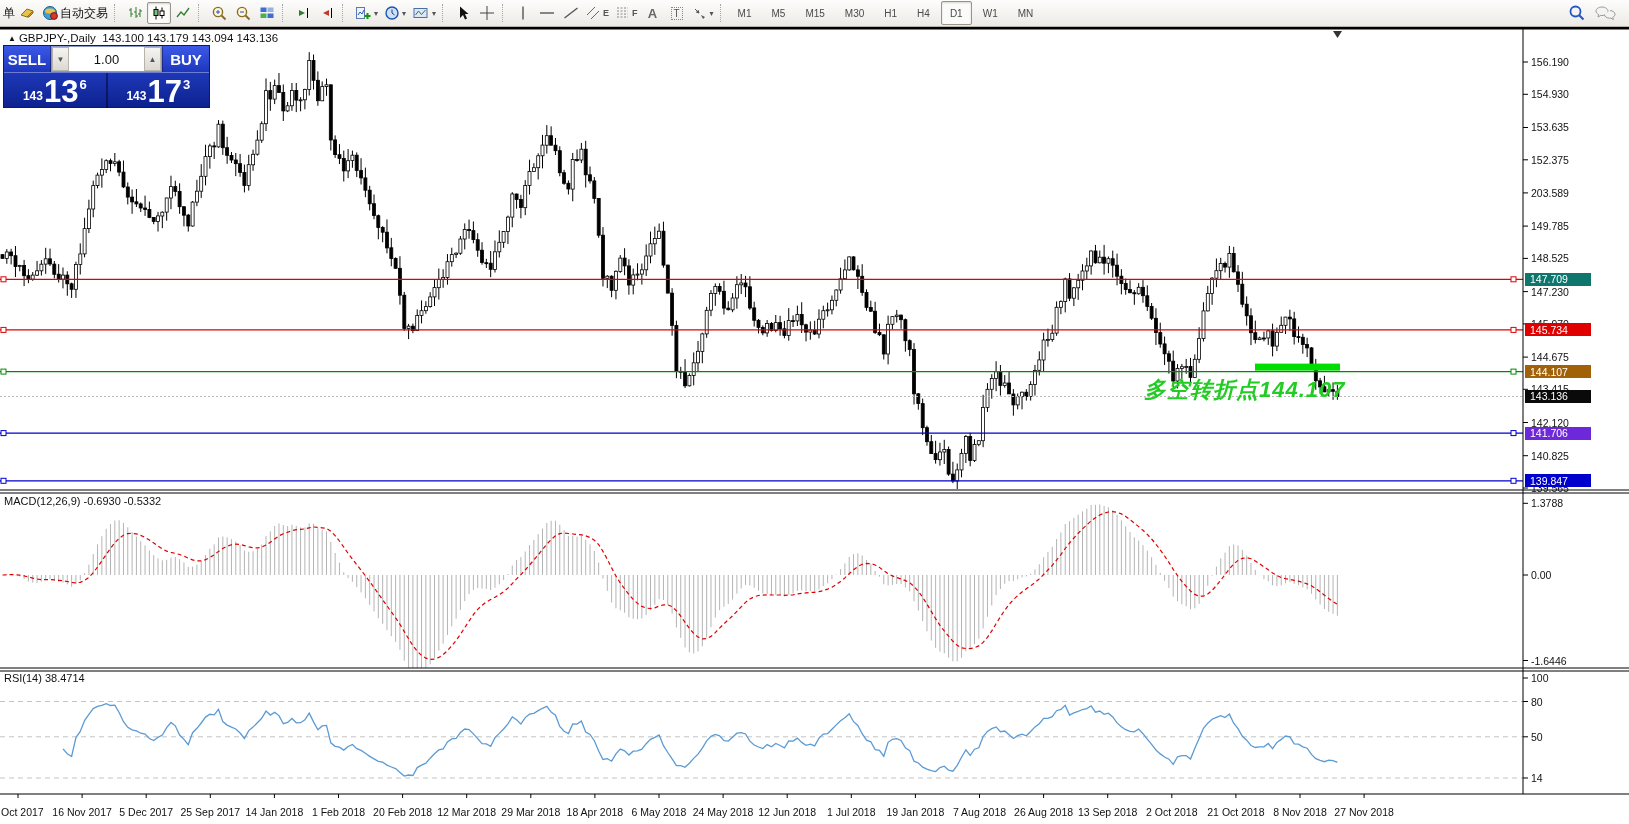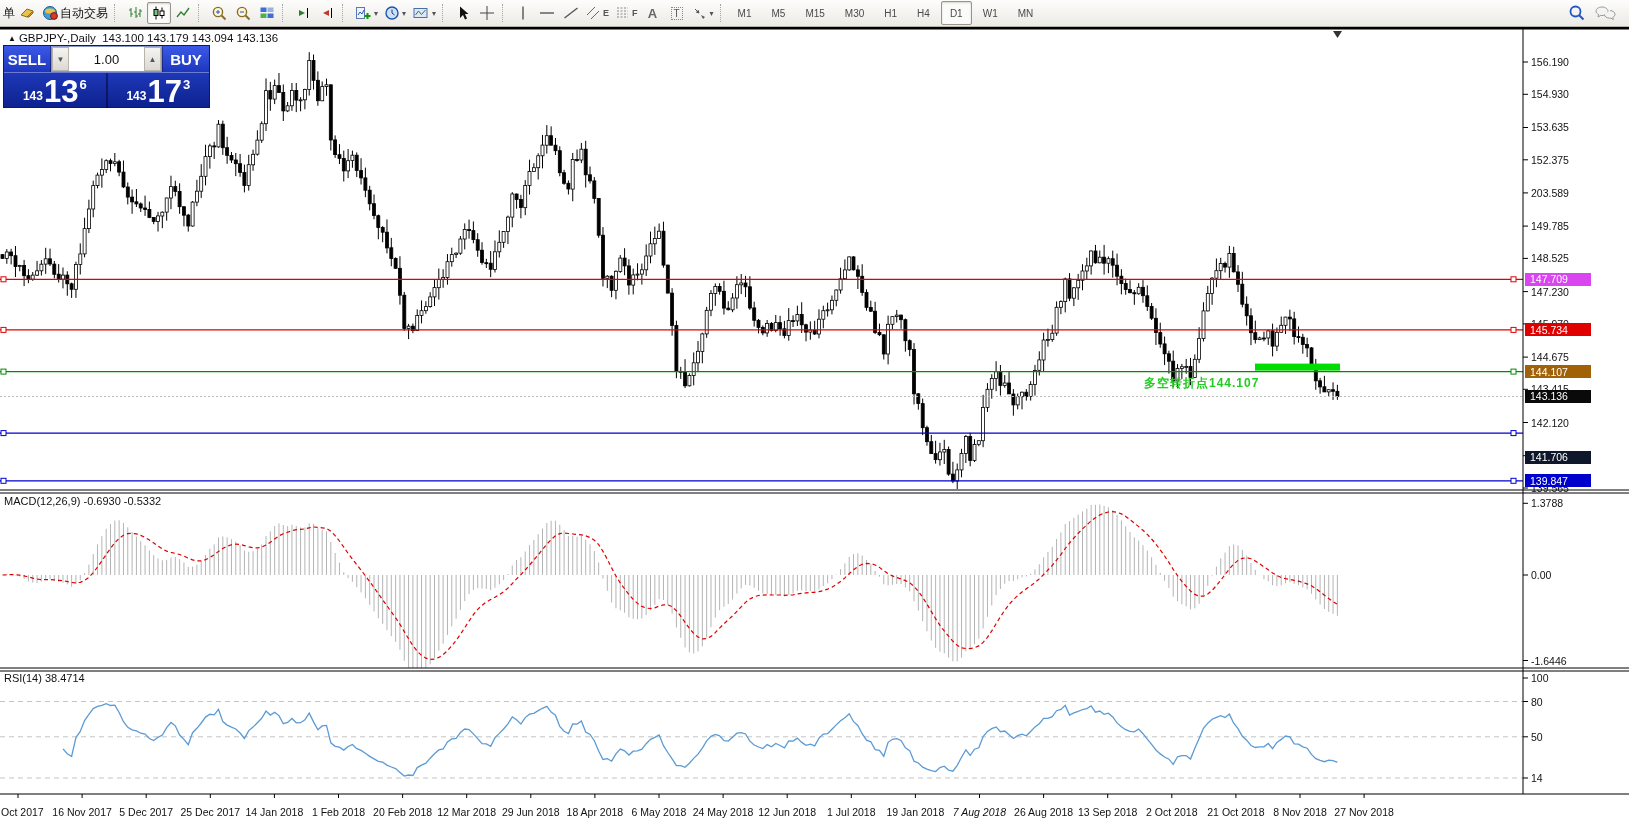--- a/index.html
+++ b/index.html
@@ -41,21 +41,21 @@
     color:#555;font-size:8px;border:1px solid #b8b4ac;box-sizing:border-box;}
   #tp-volume{flex:1;display:flex;align-items:center;justify-content:center;font-size:13px;color:#111;background:#fff;}
   #tp-row2{display:flex;height:35px;align-items:stretch;}
   .tp-price{flex:1;display:flex;align-items:flex-end;justify-content:center;padding-bottom:2px;}
   .tp-price:first-child{border-right:2px solid rgba(0,0,20,.45);}
   .tp-pre{font-size:12px;font-weight:bold;margin:0 1px 3px 0;}
   .tp-big{font-size:31px;font-weight:bold;line-height:28px;}
   .tp-sup{font-size:13px;font-weight:bold;margin:0 0 14px 1px;}
 
   .pane-label{font-size:11px;color:#111;}
-  #annotation{font-weight:bold;font-size:12px;letter-spacing:1px;}
+  #annotation{font-weight:bold;font-size:22px;letter-spacing:1px;font-style:italic;}
 
   .axis-tick-label{position:absolute;left:1531px;font-size:10.5px;color:#111;z-index:4;}
   .axis-badge{position:absolute;left:1525px;width:66px;height:13px;font-size:10.5px;color:#fff;
     display:flex;align-items:center;padding-left:5px;box-sizing:border-box;z-index:6;}
   .date-label{position:absolute;top:806px;font-size:10.5px;color:#111;transform:translateX(-50%);z-index:4;}
 </style>
 </head>
 <body>
 
 <div id="app">
@@ -1001,42 +1001,42 @@
         <div class="axis-tick-label" style="top: 389.53px;">142.120</div>
         <div class="axis-tick-label" style="top: 422.713px;">140.825</div>
         <div class="axis-tick-label" style="top: 454.999px;">139.565</div>
         <div class="axis-tick-label" style="top: 470.302px;">1.3788</div>
         <div class="axis-tick-label" style="top: 542px;">0.00</div>
         <div class="axis-tick-label" style="top: 627.519px;">-1.6446</div>
         <div class="axis-tick-label" style="top: 645px;">100</div>
         <div class="axis-tick-label" style="top: 668.53px;">80</div>
         <div class="axis-tick-label" style="top: 703.825px;">50</div>
         <div class="axis-tick-label" style="top: 745.003px;">14</div>
-        <div class="axis-badge" style="top: 245.817px; background: #d946ef;">147.709</div>
+        <div class="axis-badge" style="top: 245.817px; background: #0f766e;">147.709</div>
         <div class="axis-badge" style="top: 296.425px; background: rgb(224, 0, 0);">145.734</div>
         <div class="axis-badge" style="top: 338.115px; background: #a16207;">144.107</div>
-        <div class="axis-badge" style="top: 399.638px; background: #0f172a; margin-top: 24px;">141.706</div>
+        <div class="axis-badge" style="top: 399.638px; background: #6d28d9;">141.706</div>
         <div class="axis-badge" style="top: 447.273px; background: rgb(0, 0, 204);">139.847</div>
         <div class="axis-badge" style="top: 362.996px; background: rgb(10, 10, 10);">143.136</div>
         <div class="date-label" style="top: 779px; left: 18px;">9 Oct 2017</div>
         <div class="date-label" style="top: 779px; left: 82.1px;">16 Nov 2017</div>
         <div class="date-label" style="top: 779px; left: 146.2px;">5 Dec 2017</div>
-        <div class="date-label" style="top: 779px; left: 210.3px;">25 Dec 2017</div>
+        <div class="date-label" style="top: 779px; left: 210.3px;">25 Sep 2017</div>
         <div class="date-label" style="top: 779px; left: 274.4px;">14 Jan 2018</div>
         <div class="date-label" style="top: 779px; left: 338.5px;">1 Feb 2018</div>
         <div class="date-label" style="top: 779px; left: 402.6px;">20 Feb 2018</div>
         <div class="date-label" style="top: 779px; left: 466.7px;">12 Mar 2018</div>
-        <div class="date-label" style="top: 779px; left: 530.8px;">29 Jun 2018</div>
+        <div class="date-label" style="top: 779px; left: 530.8px;">29 Mar 2018</div>
         <div class="date-label" style="top: 779px; left: 594.9px;">18 Apr 2018</div>
         <div class="date-label" style="top: 779px; left: 659px;">6 May 2018</div>
         <div class="date-label" style="top: 779px; left: 723.1px;">24 May 2018</div>
         <div class="date-label" style="top: 779px; left: 787.2px;">12 Jun 2018</div>
         <div class="date-label" style="top: 779px; left: 851.3px;">1 Jul 2018</div>
         <div class="date-label" style="top: 779px; left: 915.4px;">19 Jan 2018</div>
-        <div class="date-label" style="top: 779px; left: 979.5px; font-style: italic;">7 Aug 2018</div>
+        <div class="date-label" style="top: 779px; left: 979.5px;">7 Aug 2018</div>
         <div class="date-label" style="top: 779px; left: 1043.6px;">26 Aug 2018</div>
         <div class="date-label" style="top: 779px; left: 1107.7px;">13 Sep 2018</div>
         <div class="date-label" style="top: 779px; left: 1171.8px;">2 Oct 2018</div>
         <div class="date-label" style="top: 779px; left: 1235.9px;">21 Oct 2018</div>
         <div class="date-label" style="top: 779px; left: 1300px;">8 Nov 2018</div>
         <div class="date-label" style="top: 779px; left: 1364.1px;">27 Nov 2018</div>
       </div>
   </div>
 </div>
 

